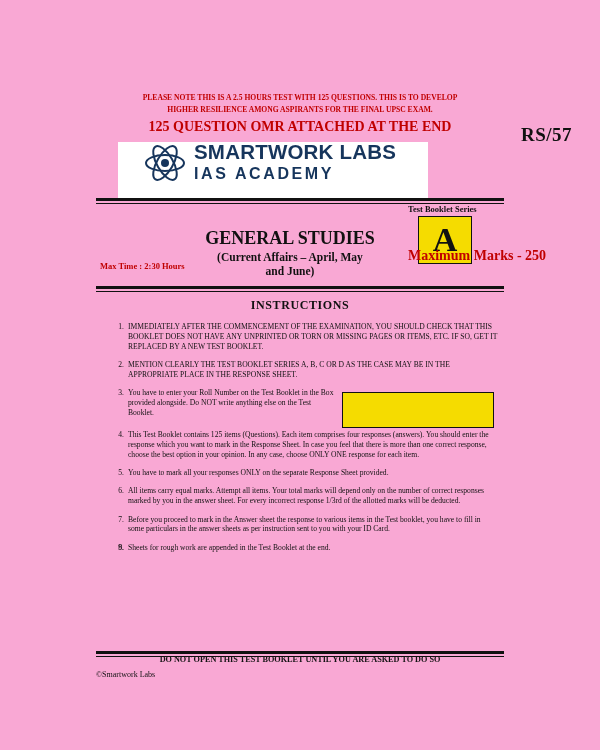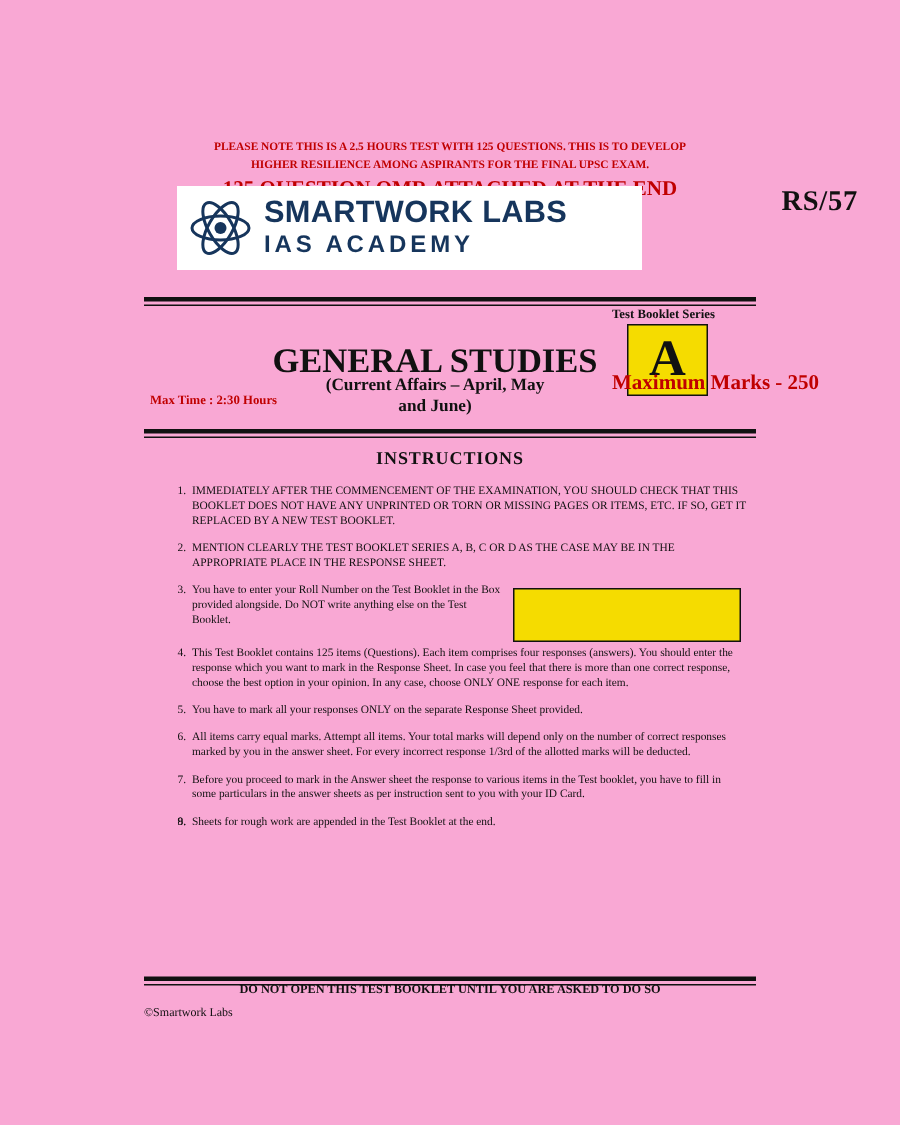--- a/index.html
+++ b/index.html
@@ -51,27 +51,27 @@
     font-weight: bold;
     font-size: 19px;
     color: #111;
     letter-spacing: 0.5px;
   }
 
   
   .logo-box {
     position: absolute;
     left: 118px;
-    top: 124px;
+    top: 142px;
     width: 310px;
     height: 56px;
     background: #ffffff;
     display: flex;
-    align-items: center;
-    padding-left: 8px;
+    align-items: flex-start;
+    padding-left: 26px;
   }
   .logo-mark {
     width: 42px;
     height: 42px;
     flex: 0 0 42px;
     position: relative;
     margin-right: 8px;
   }
   .logo-text {
     display: flex;
@@ -148,21 +148,21 @@
     font-size: 12.5px;
     color: #111;
   }
   .gs-title {
     position: absolute;
     left: 170px;
     top: 228px;
     width: 240px;
     text-align: center;
     font-weight: bold;
-    font-size: 23px;
+    font-size: 18px;
     color: #111;
   }
   .gs-sub {
     position: absolute;
     left: 190px;
     top: 250px;
     width: 200px;
     text-align: center;
     font-weight: bold;
     font-size: 11.5px;

